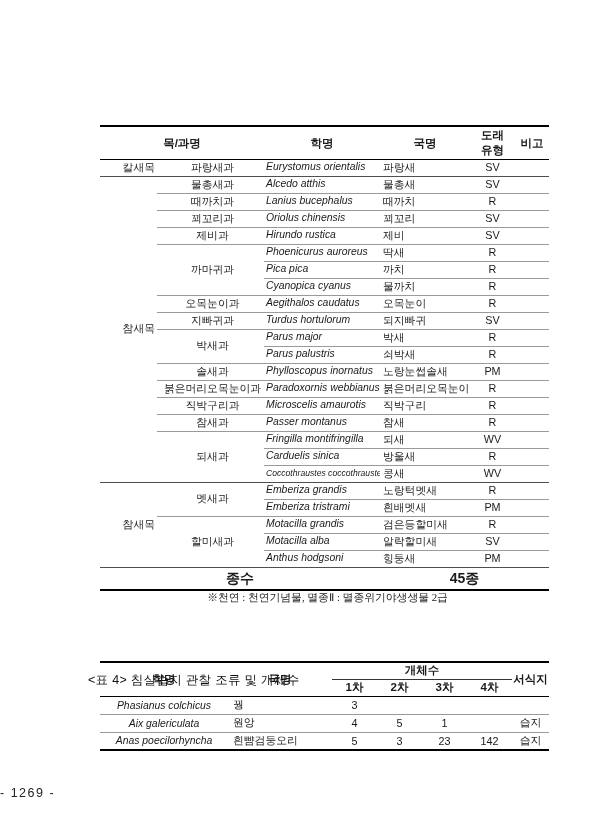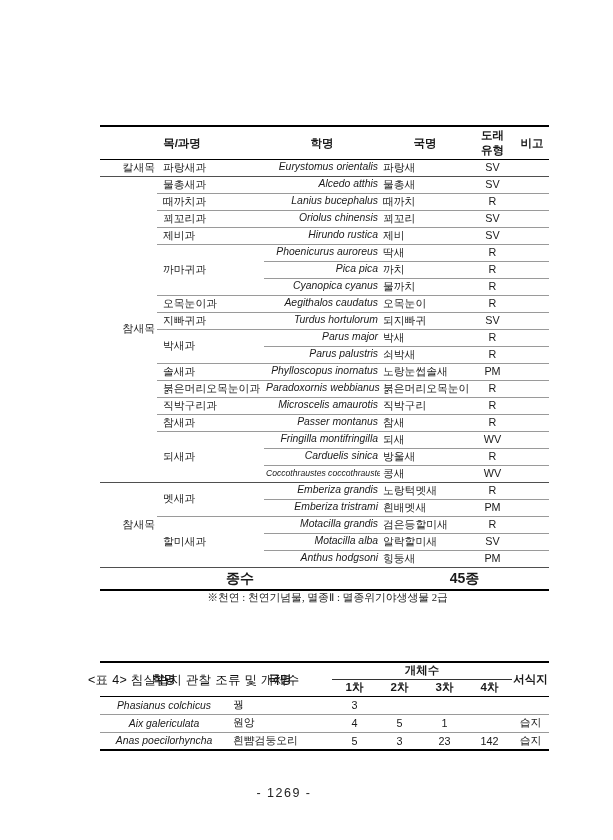--- a/index.html
+++ b/index.html
@@ -8,33 +8,33 @@
   table{border-collapse:collapse;table-layout:fixed;position:absolute;left:100px}
 
   
   .t1{top:125px;width:449px;border-top:2px solid #000}
   .t1 th{font-size:11.5px;font-weight:bold;border-bottom:1.4px solid #000;height:33px;
          vertical-align:middle;text-align:center;line-height:1.25;padding:0}
   .t1 td{font-size:10.8px;height:17px;border-bottom:1px solid #9a9a9a;vertical-align:middle;
          padding:0 2px;line-height:1.05;white-space:nowrap;overflow:hidden}
   .t1 td.dk{border-bottom:1px solid #4f4f4f}
   .t1 .order{text-align:right;padding-left:3px}
-  .t1 .fam{text-align:left;padding-left:6px}
-  .t1 .sci{text-align:right;font-style:italic;font-size:10.4px}
+  .t1 .fam{text-align:center;padding-left:6px}
+  .t1 .sci{text-align:left;font-style:italic;font-size:10.4px}
   .t1 .sci.sm{font-size:8.6px}
   .t1 .kor{text-align:left;padding-left:3px}
   .t1 .mig,.t1 .rem{text-align:center}
   .t1 tr.sum td{border-bottom:2.2px solid #000;height:23px;font-weight:bold;
                 font-size:14px;text-align:center}
 
   
   .footnote{position:absolute;left:103px;top:591px;width:449px;text-align:center;
             font-family:"Liberation Serif",serif;font-size:10.8px;color:#222}
   .caption{position:absolute;left:88px;top:672px;font-size:12.5px;color:#111;letter-spacing:.3px}
-  .pagenum{position:absolute;left:0;top:786px;width:568px;text-align:center;
+  .pagenum{position:absolute;left:0;top:786px;width:568px;text-align:left;
            font-size:12.5px;letter-spacing:1.5px;color:#222}
 
   
   .t2{top:661px;width:449px;border-top:2px solid #000}
   .t2 th{font-size:11.5px;font-weight:bold;text-align:center;vertical-align:middle;
          height:17px;padding:0;border-bottom:1.4px solid #000}
   .t2 th.grp{border-bottom:1px solid #333}
   .t2 td{font-size:10.8px;height:18px;border-bottom:1px solid #9a9a9a;vertical-align:middle;
          padding:0 2px;white-space:nowrap}
   .t2 tr.last td{border-bottom:2.2px solid #000}

